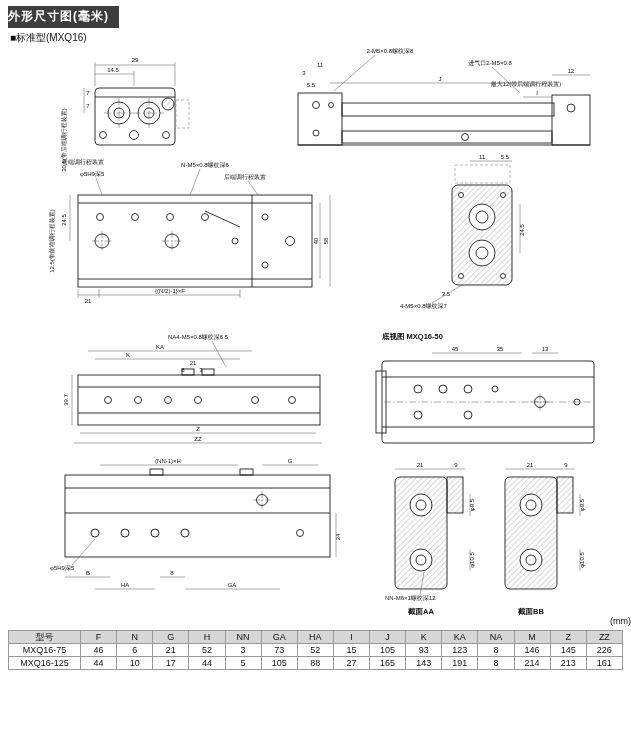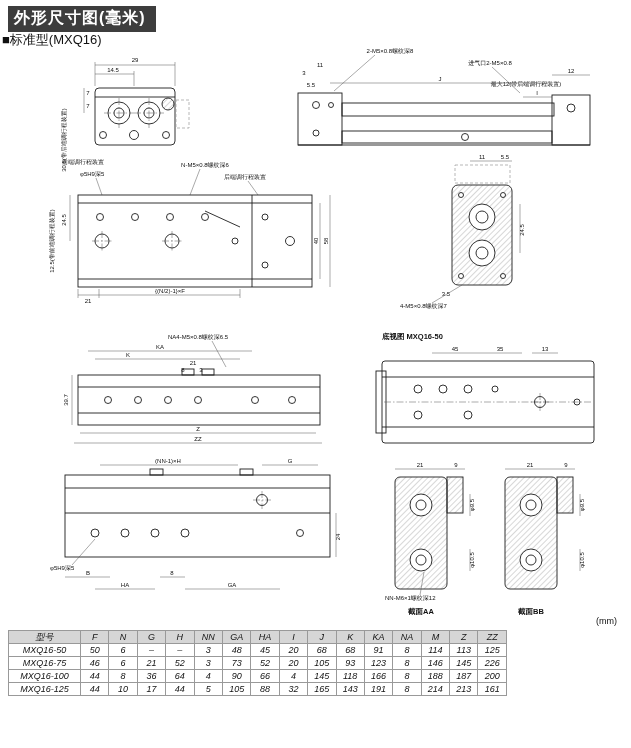--- a/index.html
+++ b/index.html
@@ -1,34 +1,34 @@
 <!DOCTYPE html>
 <html><head>
 <meta charset="utf-8">
 <style>
   * { margin:0; padding:0; box-sizing:border-box; }
   html,body { width:631px; height:748px; }
   body { background:#fff; font-family:"Liberation Sans",sans-serif; position:relative; overflow:hidden; }
   .title-bar { position:absolute; left:8px; top:6px; background:#3d3d3d; color:#fff;
-    font-size:16px; font-weight:bold; padding:2px 10px 3px 6px; letter-spacing:1px; }
-  .subtitle { position:absolute; left:2px; top:31px; font-size:13px; color:#111; }
-  .unit-label { position:absolute; right:14px; top:616px; font-size:9px; color:#111; }
+    font-size:12px; font-weight:bold; padding:2px 10px 3px 0; letter-spacing:1px; }
+  .subtitle { position:absolute; left:10px; top:31px; font-size:10px; color:#111; }
+  .unit-label { position:absolute; right:0; top:616px; font-size:9px; color:#111; }
   svg.drawing-area { position:absolute; left:0; top:45px; }
   svg text { font-family:"Liberation Sans",sans-serif; font-size:6px; fill:#111;
     stroke:none; text-anchor:middle; }
   svg text.start { text-anchor:start; }
   svg text.lbl { font-size:7.5px; font-weight:bold; }
   .ol { fill:none; stroke:#1c1c1c; stroke-width:0.9; }
   .thin { fill:none; stroke:#555; stroke-width:0.5; }
   .cl { fill:none; stroke:#555; stroke-width:0.5; stroke-dasharray:7 2 1.5 2; }
   .ph { fill:none; stroke:#9a9a9a; stroke-width:0.7; stroke-dasharray:3 2; }
   .hf { fill:url(#hatch); stroke:#1c1c1c; stroke-width:0.9; }
   .wh { fill:#fff; stroke:#1c1c1c; stroke-width:0.9; }
-  table.dims { position:absolute; left:8px; top:630px; width:499px; border-collapse:collapse;
-    table-layout:fixed; font-size:9px; color:#111;font-style:italic; }
+  table.dims { position:absolute; left:8px; top:630px; width:615px; border-collapse:collapse;
+    table-layout:fixed; font-size:9px; color:#111; }
   .dims th, .dims td { border:1px solid #999; text-align:center; padding:0;
     height:12px; line-height:12px; font-weight:normal; overflow:hidden; white-space:nowrap; }
   .dims th { background:#d6d6d6; }
   .dims td { background:#fff; }
 </style>
 </head>
 <body>
 
 <div class="title-bar">外形尺寸图(毫米)</div>
 <div class="subtitle">■标准型(MXQ16)</div>
@@ -307,83 +307,47 @@
         <th>K</th>
         <th>KA</th>
         <th>NA</th>
         <th>M</th>
         <th>Z</th>
         <th>ZZ</th>
       </tr>
   </thead>
   <tbody>
       <tr>
-        <td>MXQ16-50</td>
-        <td>50</td>
-        <td>6</td>
-        <td>–</td>
-        <td>–</td>
-        <td>3</td>
-        <td>48</td>
-        <td>45</td>
-        <td>20</td>
-        <td>68</td>
-        <td>68</td>
-        <td>91</td>
-        <td>8</td>
-        <td>114</td>
-        <td>113</td>
-        <td>125</td>
-      </tr>
-      <tr>
         <td>MXQ16-75</td>
         <td>46</td>
         <td>6</td>
         <td>21</td>
         <td>52</td>
         <td>3</td>
         <td>73</td>
         <td>52</td>
-        <td>20</td>
+        <td>15</td>
         <td>105</td>
         <td>93</td>
         <td>123</td>
         <td>8</td>
         <td>146</td>
         <td>145</td>
         <td>226</td>
-      </tr>
-      <tr>
-        <td>MXQ16-100</td>
-        <td>44</td>
-        <td>8</td>
-        <td>36</td>
-        <td>64</td>
-        <td>4</td>
-        <td>90</td>
-        <td>66</td>
-        <td>4</td>
-        <td>145</td>
-        <td>118</td>
-        <td>166</td>
-        <td>8</td>
-        <td>188</td>
-        <td>187</td>
-        <td>200</td>
       </tr>
       <tr>
         <td>MXQ16-125</td>
         <td>44</td>
         <td>10</td>
         <td>17</td>
         <td>44</td>
         <td>5</td>
         <td>105</td>
         <td>88</td>
-        <td>32</td>
+        <td>27</td>
         <td>165</td>
         <td>143</td>
         <td>191</td>
         <td>8</td>
         <td>214</td>
         <td>213</td>
         <td>161</td>
       </tr>
     </tbody>
 </table>

